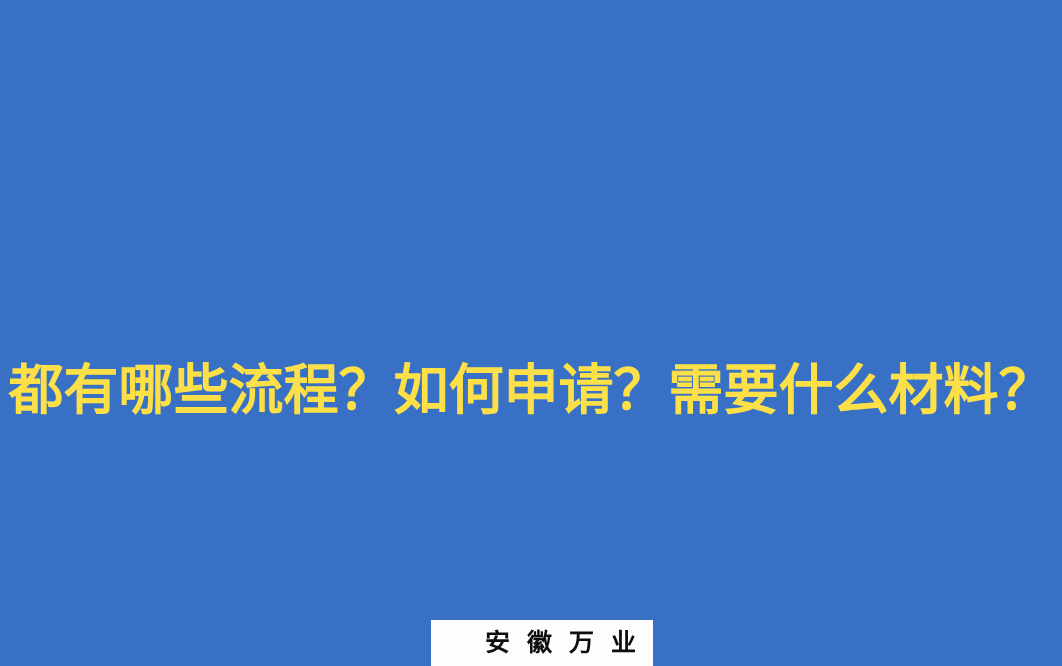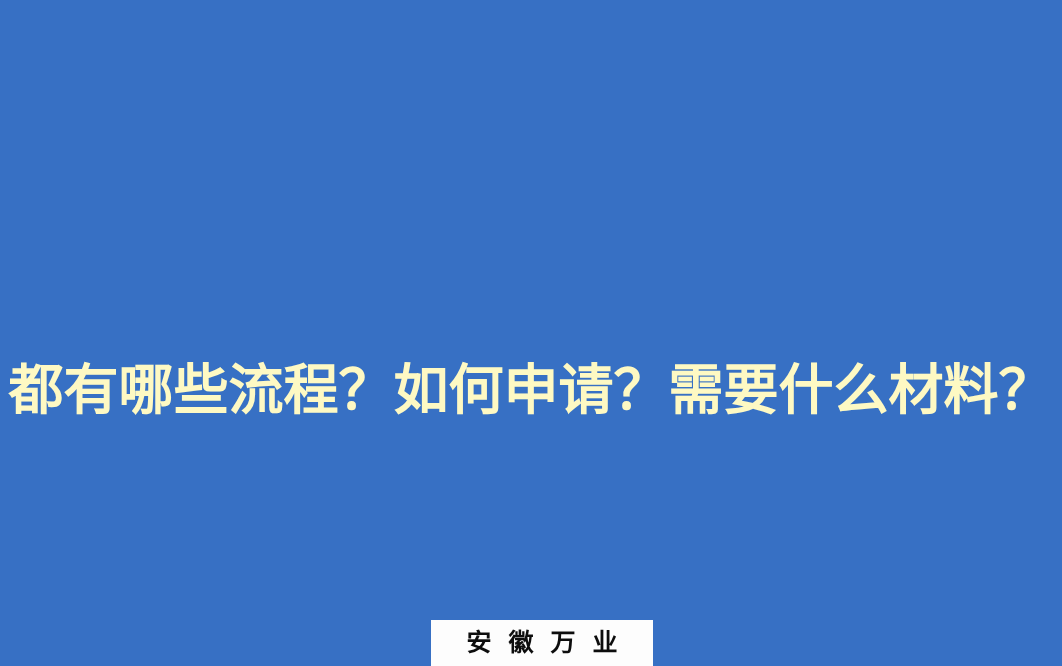--- a/index.html
+++ b/index.html
@@ -46,40 +46,40 @@
     white-space: nowrap;
     font-family: "DejaVu Sans", "Liberation Sans", sans-serif;
   }
 
   .subtitle {
     position: absolute;
     left: 0;
     top: 358px;
     width: 1062px;
     text-align: center;
-    color: #fef9c3;
+    color: #fde047;
     font-size: 55px;
     font-weight: bold;
     line-height: 64px;
     letter-spacing: 0px;
     white-space: nowrap;
     font-family: "DejaVu Sans", "Liberation Sans", sans-serif;
   }
 
   
   .brand-badge {
     position: absolute;
     left: 431px;
     top: 620px;
     width: 222px;
     height: 46px;
     background: #fdfdfd;
     display: flex;
     align-items: center;
-    justify-content: center;
+    justify-content: flex-end;
     overflow: hidden;
   }
 
   .brand-badge-text {
     color: #0d0d0d;
     font-size: 25px;
     font-weight: bold;
     letter-spacing: 17px;
     
     text-indent: 17px;

